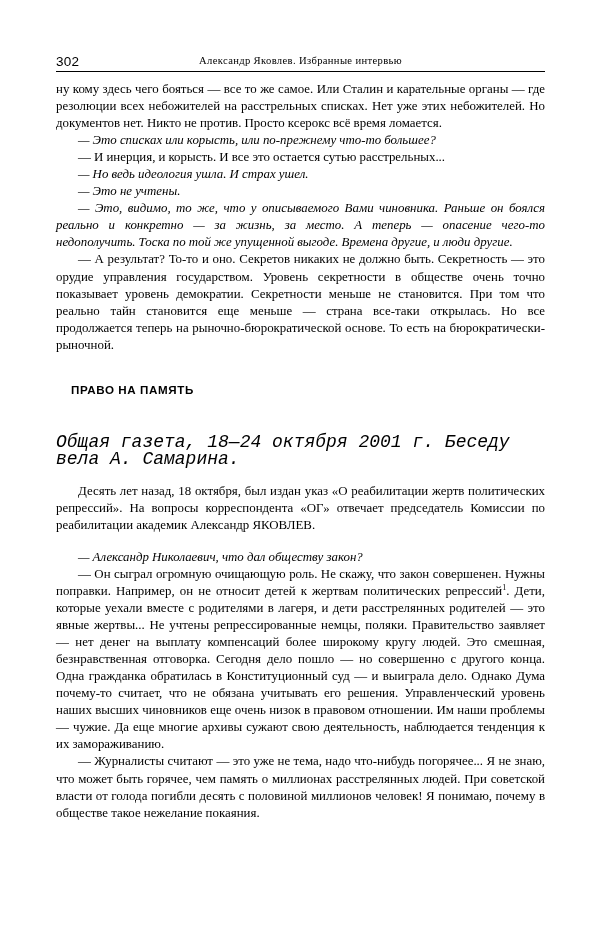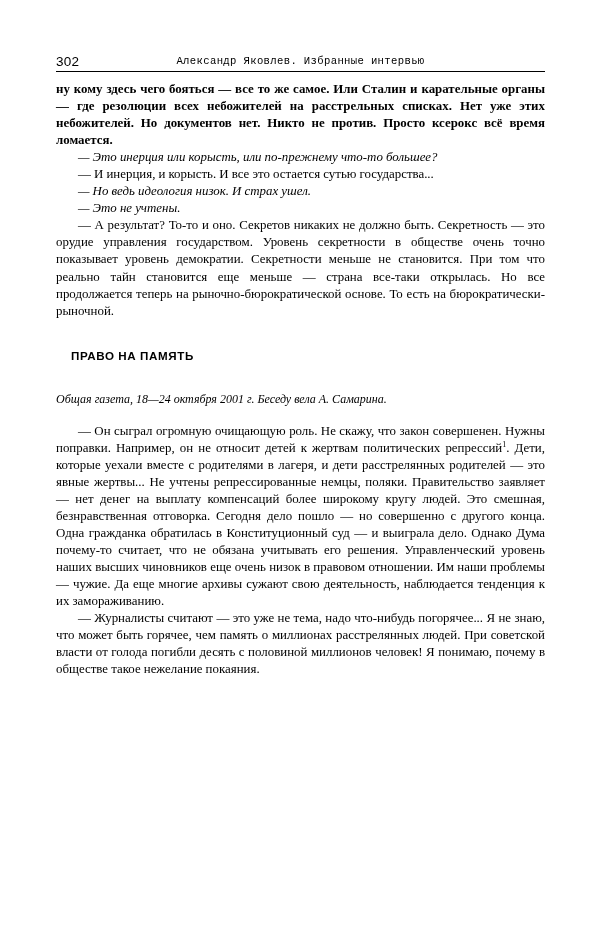--- a/index.html
+++ b/index.html
@@ -41,41 +41,41 @@
     font-size: 13.5px;
     letter-spacing: 0.2px;
     line-height: 1;
   }
   .head-title {
     position: absolute;
     left: 0;
     right: 0;
     bottom: 4px;
     text-align: center;
-    font-family: Liberation Mono, monospace;
+    font-family: Liberation Serif, serif;
     font-size: 10.6px;
     letter-spacing: 0.35px;
     line-height: 1;
   }
 
   
   .body-text {
     margin-top: 9px;
   }
   p {
     margin: 0;
     font-size: 12.9px;
     line-height: 17.05px;
     text-align: justify;
     text-justify: inter-word;
     -webkit-hyphens: none;
     hyphens: none;
     word-spacing: -0.1px;
   }
-  p.flush { text-indent: 0; font-weight: bold; }
+  p.flush { text-indent: 0; }
   p.ind   { text-indent: 22px; }
   p.ital  { font-style: italic; text-indent: 22px; }
 
   sup {
     font-size: 8px;
     vertical-align: super;
     line-height: 0;
   }
 
   
@@ -94,58 +94,62 @@
     font-family: "Liberation Sans", "DejaVu Sans", sans-serif;
     font-weight: bold;
     font-size: 11.6px;
     line-height: 18px;
     letter-spacing: 0.6px;
     margin-top: 1px;
     padding-left: 15px;
   }
   .sec-source {
     font-style: italic;
-    font-size: 12px;
+    font-size: 18px;
     line-height: 17px;
-    margin-top: 26px;
+    margin-top: 35px;
+    font-family: Liberation Mono, monospace;
   }
   .after-source {
     margin-top: 15px;
   }
   .gap-before-q {
     margin-top: 15px;
   }
 </style>
 </head>
 <body>
 
 <div class="page">
 
   <div class="running-head">
     <span class="folio">302</span>
     <span class="head-title">Александр Яковлев. Избранные интервью</span>
   </div>
 
   <div class="body-text">
     <p class="flush">ну кому здесь чего бояться — все то же самое. Или Сталин и карательные органы — где резолюции всех небожителей на расстрельных списках. Нет уже этих небожителей. Но документов нет. Никто не против. Просто ксерокс всё время ломается.</p>
-    <p class="ital">— Это инерция или корысть, или по-прежнему что-то большее?</p>
-    <p class="ind">— И инерция, и корысть. И все это остается сутью государства...</p>
-    <p class="ital">— Но ведь идеология низок. И страх ушел.</p>
+    <p class="ital">— Это списках или корысть, или по-прежнему что-то большее?</p>
+    <p class="ind">— И инерция, и корысть. И все это остается сутью расстрельных...</p>
+    <p class="ital">— Но ведь идеология ушла. И страх ушел.</p>
     <p class="ital">— Это не учтены.</p>
+    <p class="ital">— Это, видимо, то же, что у описываемого Вами чиновника. Раньше он боялся реально и конкретно — за жизнь, за место. А теперь — опасение чего-то недополучить. Тоска по той же упущенной выгоде. Времена другие, и люди другие.</p>
     <p class="ind">— А результат? То-то и оно. Секретов никаких не должно быть. Секретность — это орудие управления государством. Уровень секретности в обществе очень точно показывает уровень демократии. Секретности меньше не становится. При том что реально тайн становится еще меньше — страна все-таки открылась. Но все продолжается теперь на рыночно-бюрократической основе. То есть на бюрократически-рыночной.</p>
   </div>
 
   <div class="section-opener">
     <div class="sec-title">ПРАВО НА ПАМЯТЬ</div>
     <div class="sec-source">Общая газета, 18—24 октября 2001 г. Беседу вела А. Самарина.</div>
   </div>
 
   <div class="after-source">
+    <p class="ind">Десять лет назад, 18 октября, был издан указ «О реабилитации жертв политических репрессий». На вопросы корреспондента «ОГ» отвечает председатель Комиссии по реабилитации академик Александр ЯКОВЛЕВ.</p>
 
     <div class="gap-before-q">
+      <p class="ital">— Александр Николаевич, что дал обществу закон?</p>
 
       <p class="ind"><span>— Он сыграл огромную очищающую роль. Не скажу, что закон совершенен. Нужны поправки. Например, он не относит детей к жертвам политических репрессий</span><sup>1</sup><span>. Дети, которые уехали вместе с родителями в лагеря, и дети расстрелянных родителей — это явные жертвы... Не учтены репрессированные немцы, поляки. Правительство заявляет — нет денег на выплату компенсаций более широкому кругу людей. Это смешная, безнравственная отговорка. Сегодня дело пошло — но совершенно с другого конца. Одна гражданка обратилась в Конституционный суд — и выиграла дело. Однако Дума почему-то считает, что не обязана учитывать его решения. Управленческий уровень наших высших чиновников еще очень низок в правовом отношении. Им наши проблемы — чужие. Да еще многие архивы сужают свою деятельность, наблюдается тенденция к их замораживанию.</span></p>
 
       <p class="ind">— Журналисты считают — это уже не тема, надо что-нибудь погорячее... Я не знаю, что может быть горячее, чем память о миллионах расстрелянных людей. При советской власти от голода погибли десять с половиной миллионов человек! Я понимаю, почему в обществе такое нежелание покаяния.</p>
     </div>
   </div>
 
 </div>
 
 </body></html>

